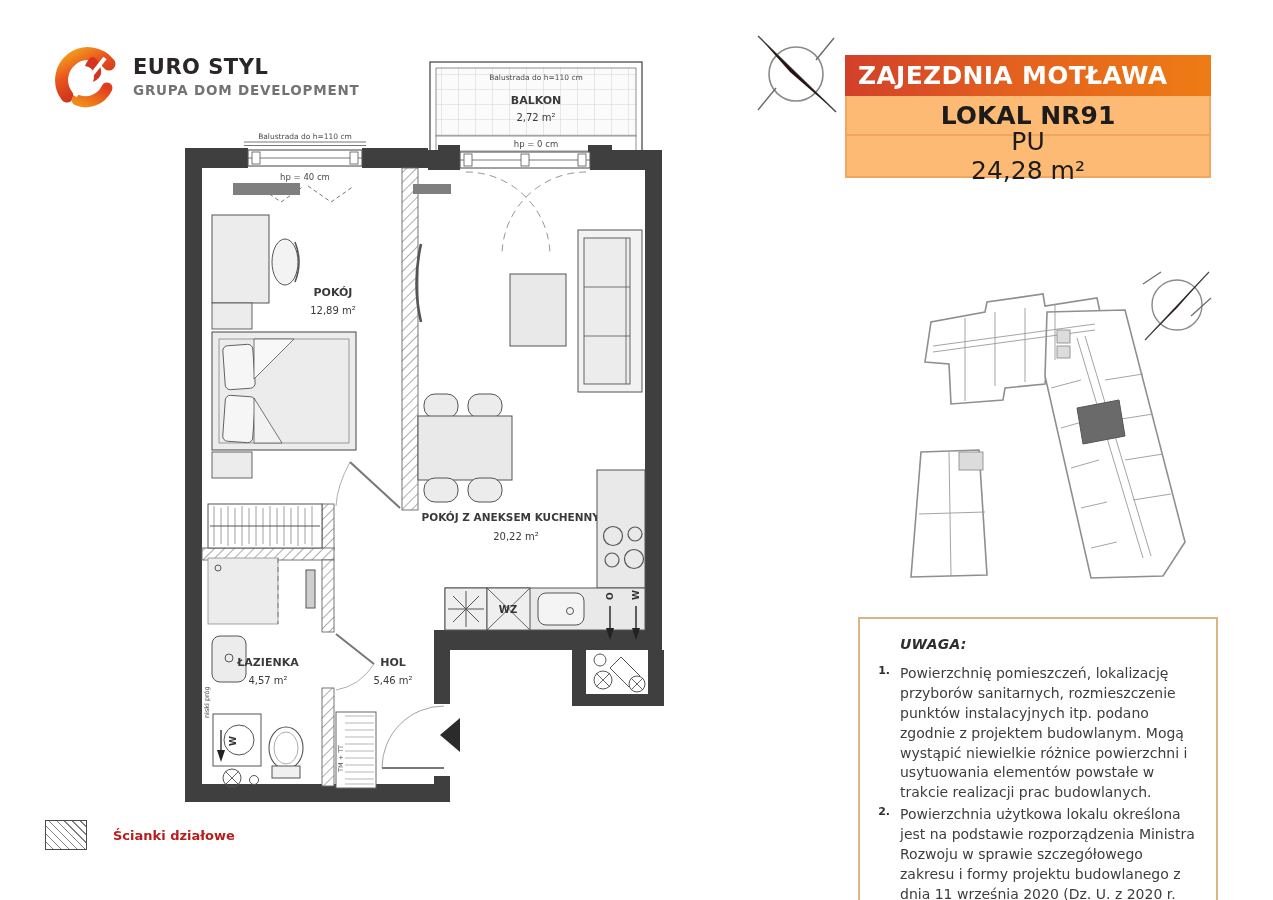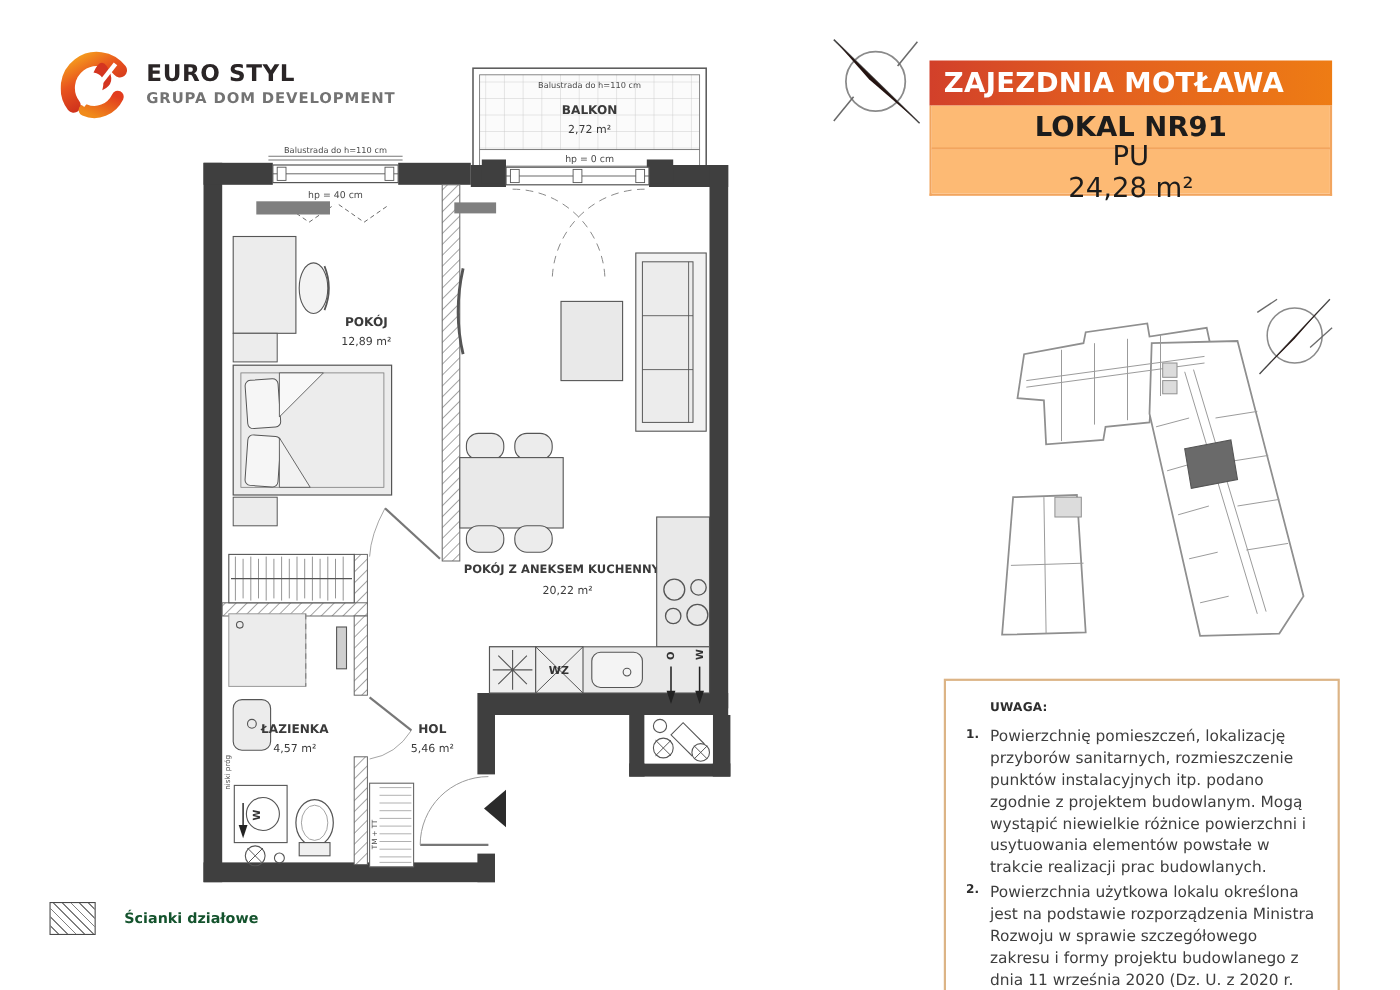--- a/index.html
+++ b/index.html
@@ -19,31 +19,31 @@
                   padding-left: 13px; letter-spacing: 0.3px; }
   .panel-rows { border: 2px solid #f2a55f; border-top: none; }
   .panel-row { height: 40px; display: flex; align-items: center; justify-content: center;
                padding: 12px 12px; font-size: 25px; color: #1c1c1c; border-bottom: 2px solid #f2a55f; background:#fdba74; }
   .panel-row:last-child { border-bottom: none; flex-direction: column; }
   .panel-row.bold .cell { font-weight: 700; }
 
   
   .notes { position: absolute; left: 858px; top: 617px; width: 360px; border: 2px solid #dcb486;
            padding: 17px 18px 18px 14px; background: #fff; }
-  .notes-heading { font-size: 11px; font-weight: 700; color: #2e2e2e; margin: 0 0 12px 26px; letter-spacing: 0.2px; }
+  .notes-heading { font-size: 14px; font-weight: 700; color: #2e2e2e; margin: 0 0 12px 26px; letter-spacing: 0.2px; font-style: italic; }
   .notes-list { margin: 0; padding: 0; list-style: none; }
   .notes-item { display: flex; gap: 10px; margin-bottom: 2px; }
   .notes-num { font-size: 11px; font-weight: 700; color: #2e2e2e; width: 16px; flex: 0 0 16px; text-align: right; }
   .notes-text { font-size: 14px; line-height: 1.42; color: #3e3e3e; }
 
   
   .legend { position: absolute; left: 45px; top: 820px; display: flex; align-items: center; gap: 26px; }
   .legend-swatch { width: 42px; height: 30px; border: 1.6px solid #4a4a4a; background:
       repeating-linear-gradient(45deg, #fff 0 4.5px, #7f7f7f 4.5px 5.6px); }
-  .legend-label { font-size: 13px; font-weight: 600; color: #14532d; }
+  .legend-label { font-size: 13px; font-weight: 600; color: #b91c1c; }
 
   svg text { font-family: "DejaVu Sans", sans-serif; }
   .room-name { font-size: 11px; font-weight: 600; fill: #3a3a3a; }
   .room-area { font-size: 10px; fill: #3a3a3a; }
   .tiny-label { font-size: 7.5px; fill: #4a4a4a; }
   .sym-label { font-size: 9px; font-weight: 600; fill: #333; }
 </style>
 </head>
 <body>
 

